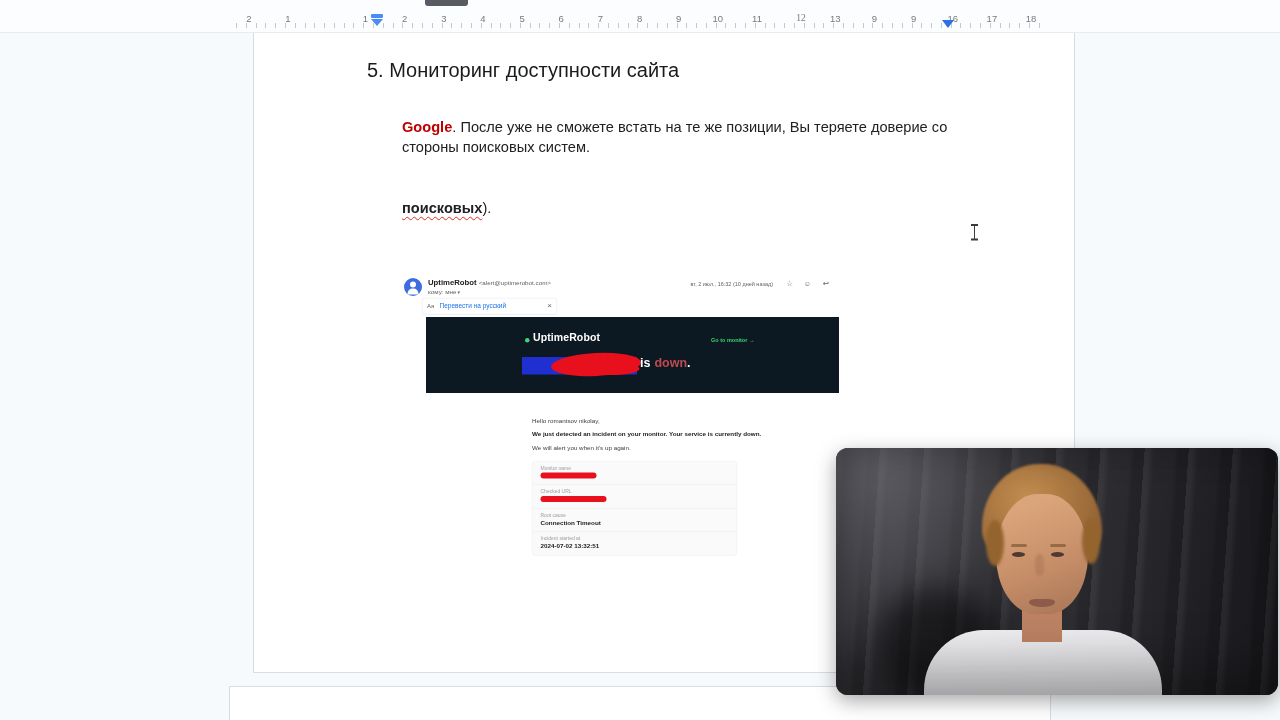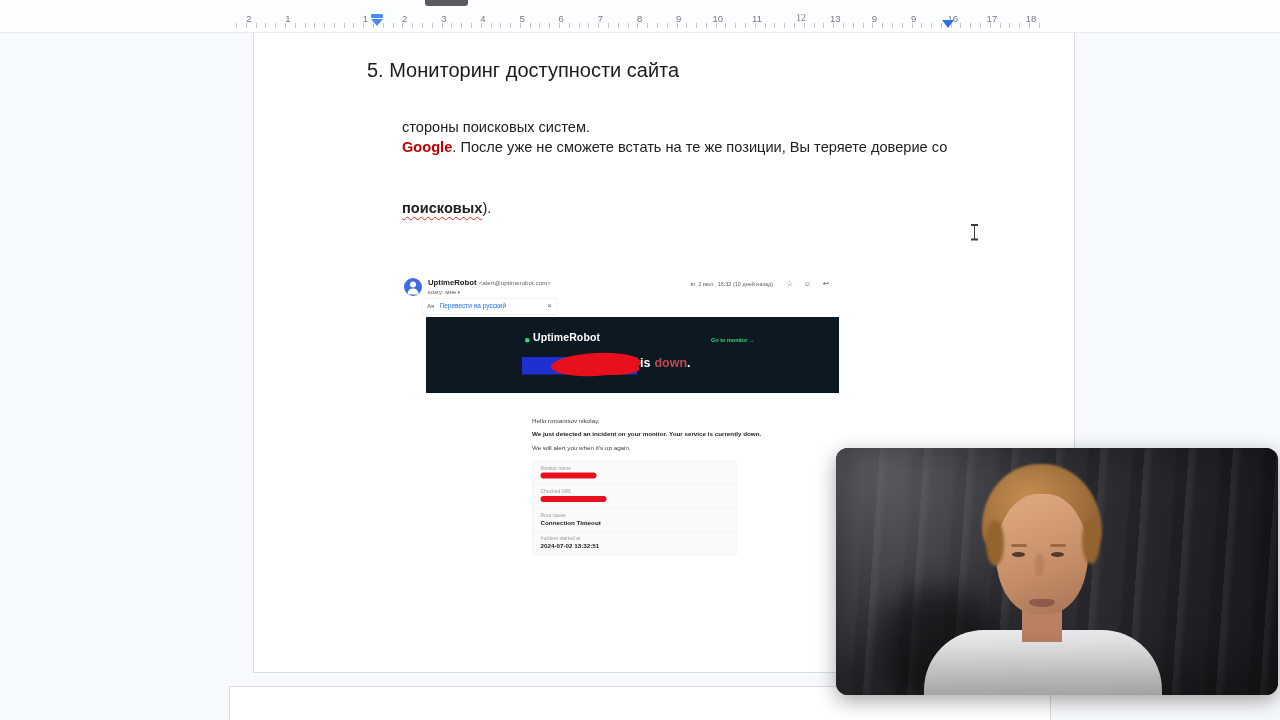--- a/index.html
+++ b/index.html
@@ -134,22 +134,22 @@
     <div class="indent-right">
       <div class="tri"></div>
     </div>
   </div>
 </div>
 
 <div class="canvas">
   <div class="page page1">
     <h1 class="heading">5. Мониторинг доступности сайта</h1>
     <div class="para p1">
+        <div><span class="seg-rb">Google</span><span class="seg-n">. После уже не сможете встать на те же позиции, Вы теряете доверие со</span></div>
         <div><span class="seg-n">стороны поисковых систем.</span></div>
-        <div><span class="seg-rb">Google</span><span class="seg-n">. После уже не сможете встать на те же позиции, Вы теряете доверие со</span></div>
       </div>
     <div class="para p2">
         <div><span class="seg-bu">поисковых</span><span class="seg-n">).</span></div>
       </div>
 
     <div class="email-embed">
       <div class="email-inner">
         <div class="eh-avatar">
           <div class="av-head"></div>
           <div class="av-body"></div>

